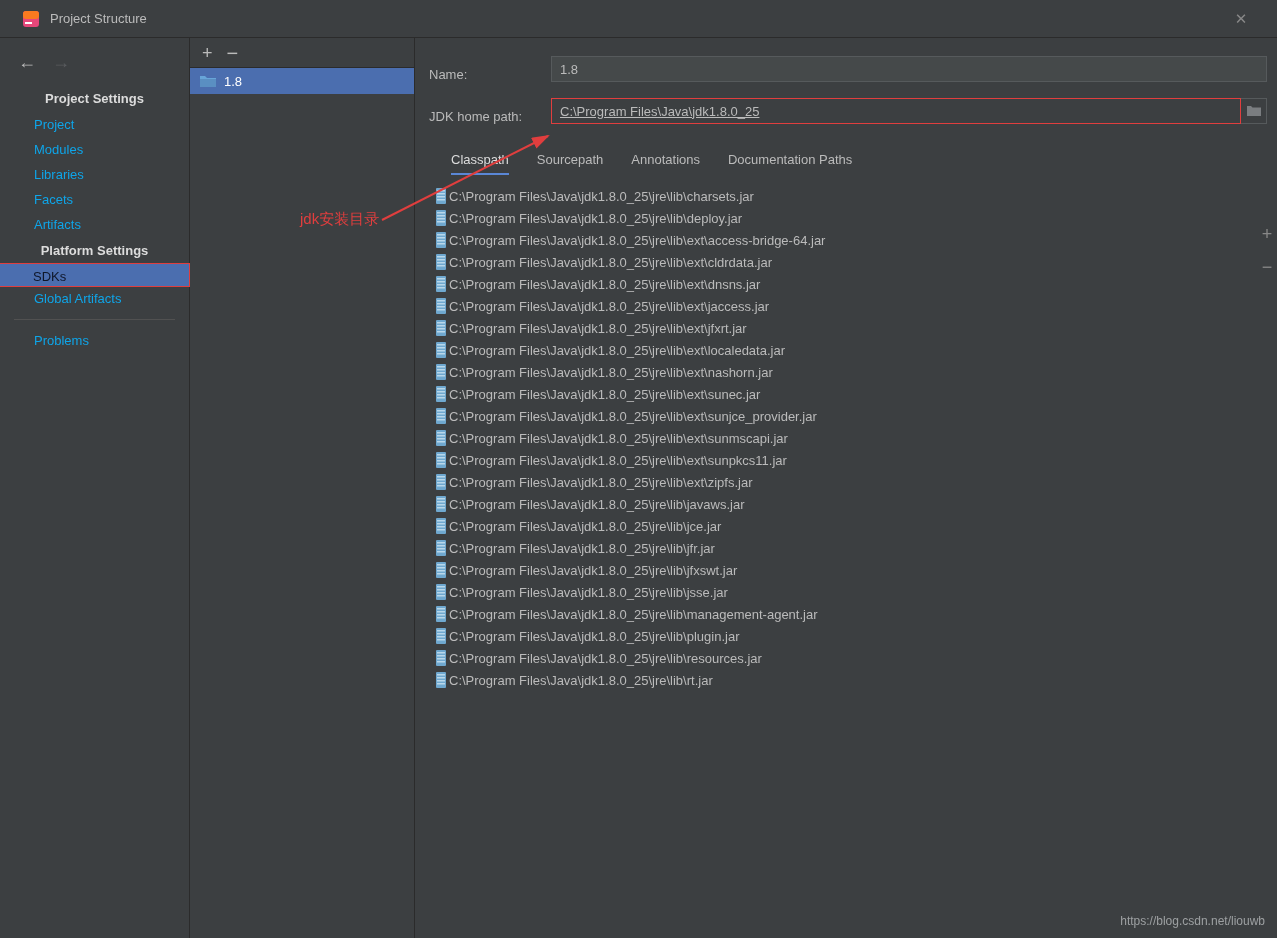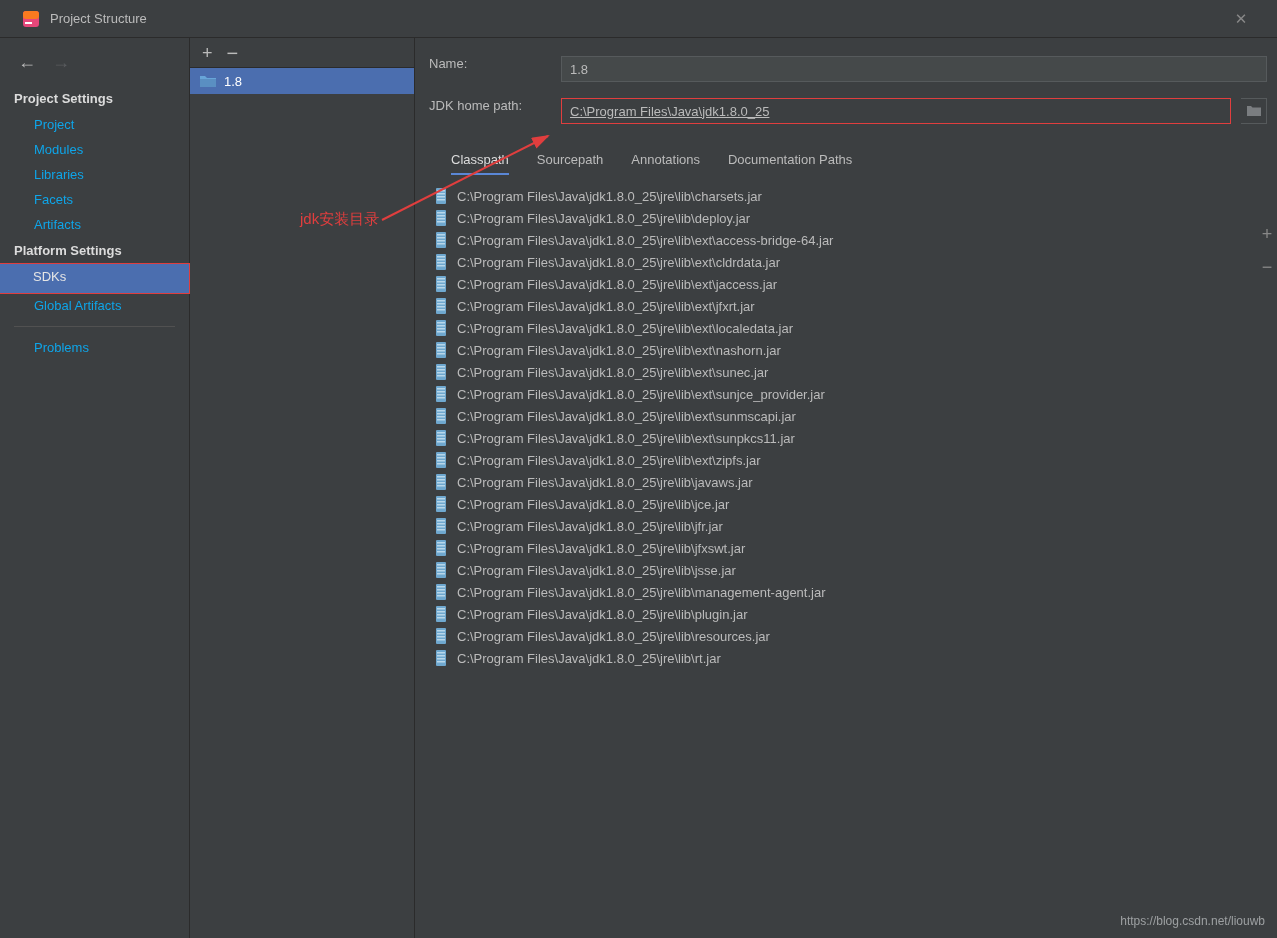--- a/index.html
+++ b/index.html
@@ -45,33 +45,34 @@
     display:flex; gap:16px;
     padding: 8px 14px 12px 18px;
   }
   .nav-arrows span { color:#5a5d5f; font-size:18px; }
   .nav-arrows span.enabled { color:#bbbbbb; }
   .nav-heading {
     font-weight: bold;
     color:#dcdcdc;
     padding: 6px 14px;
     font-size:13px;
+    text-align:center;
   }
   .nav-item {
     padding: 5px 14px 5px 34px;
     color:#0ea5e9;
     cursor:pointer;
     font-size:13px;
   }
   .nav-item.selected {
     background:#4b6eaf;
-    color:#e5e5e5;
+    color:#0f172a;
     border:1px solid #e03e3e;
     margin: -1px;
-    padding: 5px 13px 9px 33px;
+    padding: 5px 13px 2px 33px;
   }
   .nav-divider {
     height:1px; background:#515151; margin:8px 14px;
   }
   .middle-col {
     width: 225px;
     background:#3c3f41;
     border-right:1px solid #2b2b2b;
     flex-shrink:0;
   }
@@ -96,21 +97,21 @@
   .folder-i { width:16px; height:14px; display:inline-flex; align-items:center; }
   .main-col {
     flex:1;
     background:#3c3f41;
     padding: 18px 10px 0 14px;
     position:relative;
     display:flex;
     flex-direction:column;
   }
   .form-row {
-    display:flex; align-items:flex-start; margin-bottom:16px;gap:10px;
+    display:flex; align-items:flex-end; margin-bottom:16px;
   }
   .form-label {
     width:122px; color:#bbbbbb; font-size:13px;
   }
   .text-input {
     flex:1; height:26px; background:#45494a;
     border:1px solid #565a5c;
     padding:0 8px; color:#bbbbbb;
     font-size:13px;
   }
@@ -132,21 +133,20 @@
   }
   .tab { cursor:pointer; padding-bottom:6px;}
   .tab.active { border-bottom:2px solid #5a87d6; color:#dcdcdc;}
   .classpath-list {
     margin-top:6px;
     overflow:auto;
     padding-right:20px;
   }
   .cp-item {
     display:flex; align-items:center;
-    gap:8px;
     padding:3px 4px 3px 6px;
     color:#bbbbbb;
     font-size:13px;
     white-space:nowrap;
     text-align:center;
   }
   .jar-i { width:14px; height:16px; display:inline-flex; flex-shrink:0; }
   .right-gutter {
     position:absolute; right:2px; top:186px;
     display:flex; flex-direction:column; gap:12px;
@@ -301,20 +301,32 @@
         <div class="cp-item">
           <span class="jar-i">
             <svg width="12" height="16" viewBox="0 0 12 16">
               <rect x="1" y="0" width="10" height="16" rx="1" fill="#6fa8cf"></rect>
               <rect x="2" y="2" width="8" height="1.5" fill="#b9d7ea"></rect>
               <rect x="2" y="5" width="8" height="1.5" fill="#b9d7ea"></rect>
               <rect x="2" y="8" width="8" height="1.5" fill="#b9d7ea"></rect>
               <rect x="2" y="11" width="8" height="1.5" fill="#b9d7ea"></rect>
             </svg>
           </span>
+          <span>C:\Program Files\Java\jdk1.8.0_25\jre\lib\ext\dnsns.jar</span>
+        </div>
+        <div class="cp-item">
+          <span class="jar-i">
+            <svg width="12" height="16" viewBox="0 0 12 16">
+              <rect x="1" y="0" width="10" height="16" rx="1" fill="#6fa8cf"></rect>
+              <rect x="2" y="2" width="8" height="1.5" fill="#b9d7ea"></rect>
+              <rect x="2" y="5" width="8" height="1.5" fill="#b9d7ea"></rect>
+              <rect x="2" y="8" width="8" height="1.5" fill="#b9d7ea"></rect>
+              <rect x="2" y="11" width="8" height="1.5" fill="#b9d7ea"></rect>
+            </svg>
+          </span>
           <span>C:\Program Files\Java\jdk1.8.0_25\jre\lib\ext\jaccess.jar</span>
         </div>
         <div class="cp-item">
           <span class="jar-i">
             <svg width="12" height="16" viewBox="0 0 12 16">
               <rect x="1" y="0" width="10" height="16" rx="1" fill="#6fa8cf"></rect>
               <rect x="2" y="2" width="8" height="1.5" fill="#b9d7ea"></rect>
               <rect x="2" y="5" width="8" height="1.5" fill="#b9d7ea"></rect>
               <rect x="2" y="8" width="8" height="1.5" fill="#b9d7ea"></rect>
               <rect x="2" y="11" width="8" height="1.5" fill="#b9d7ea"></rect>

